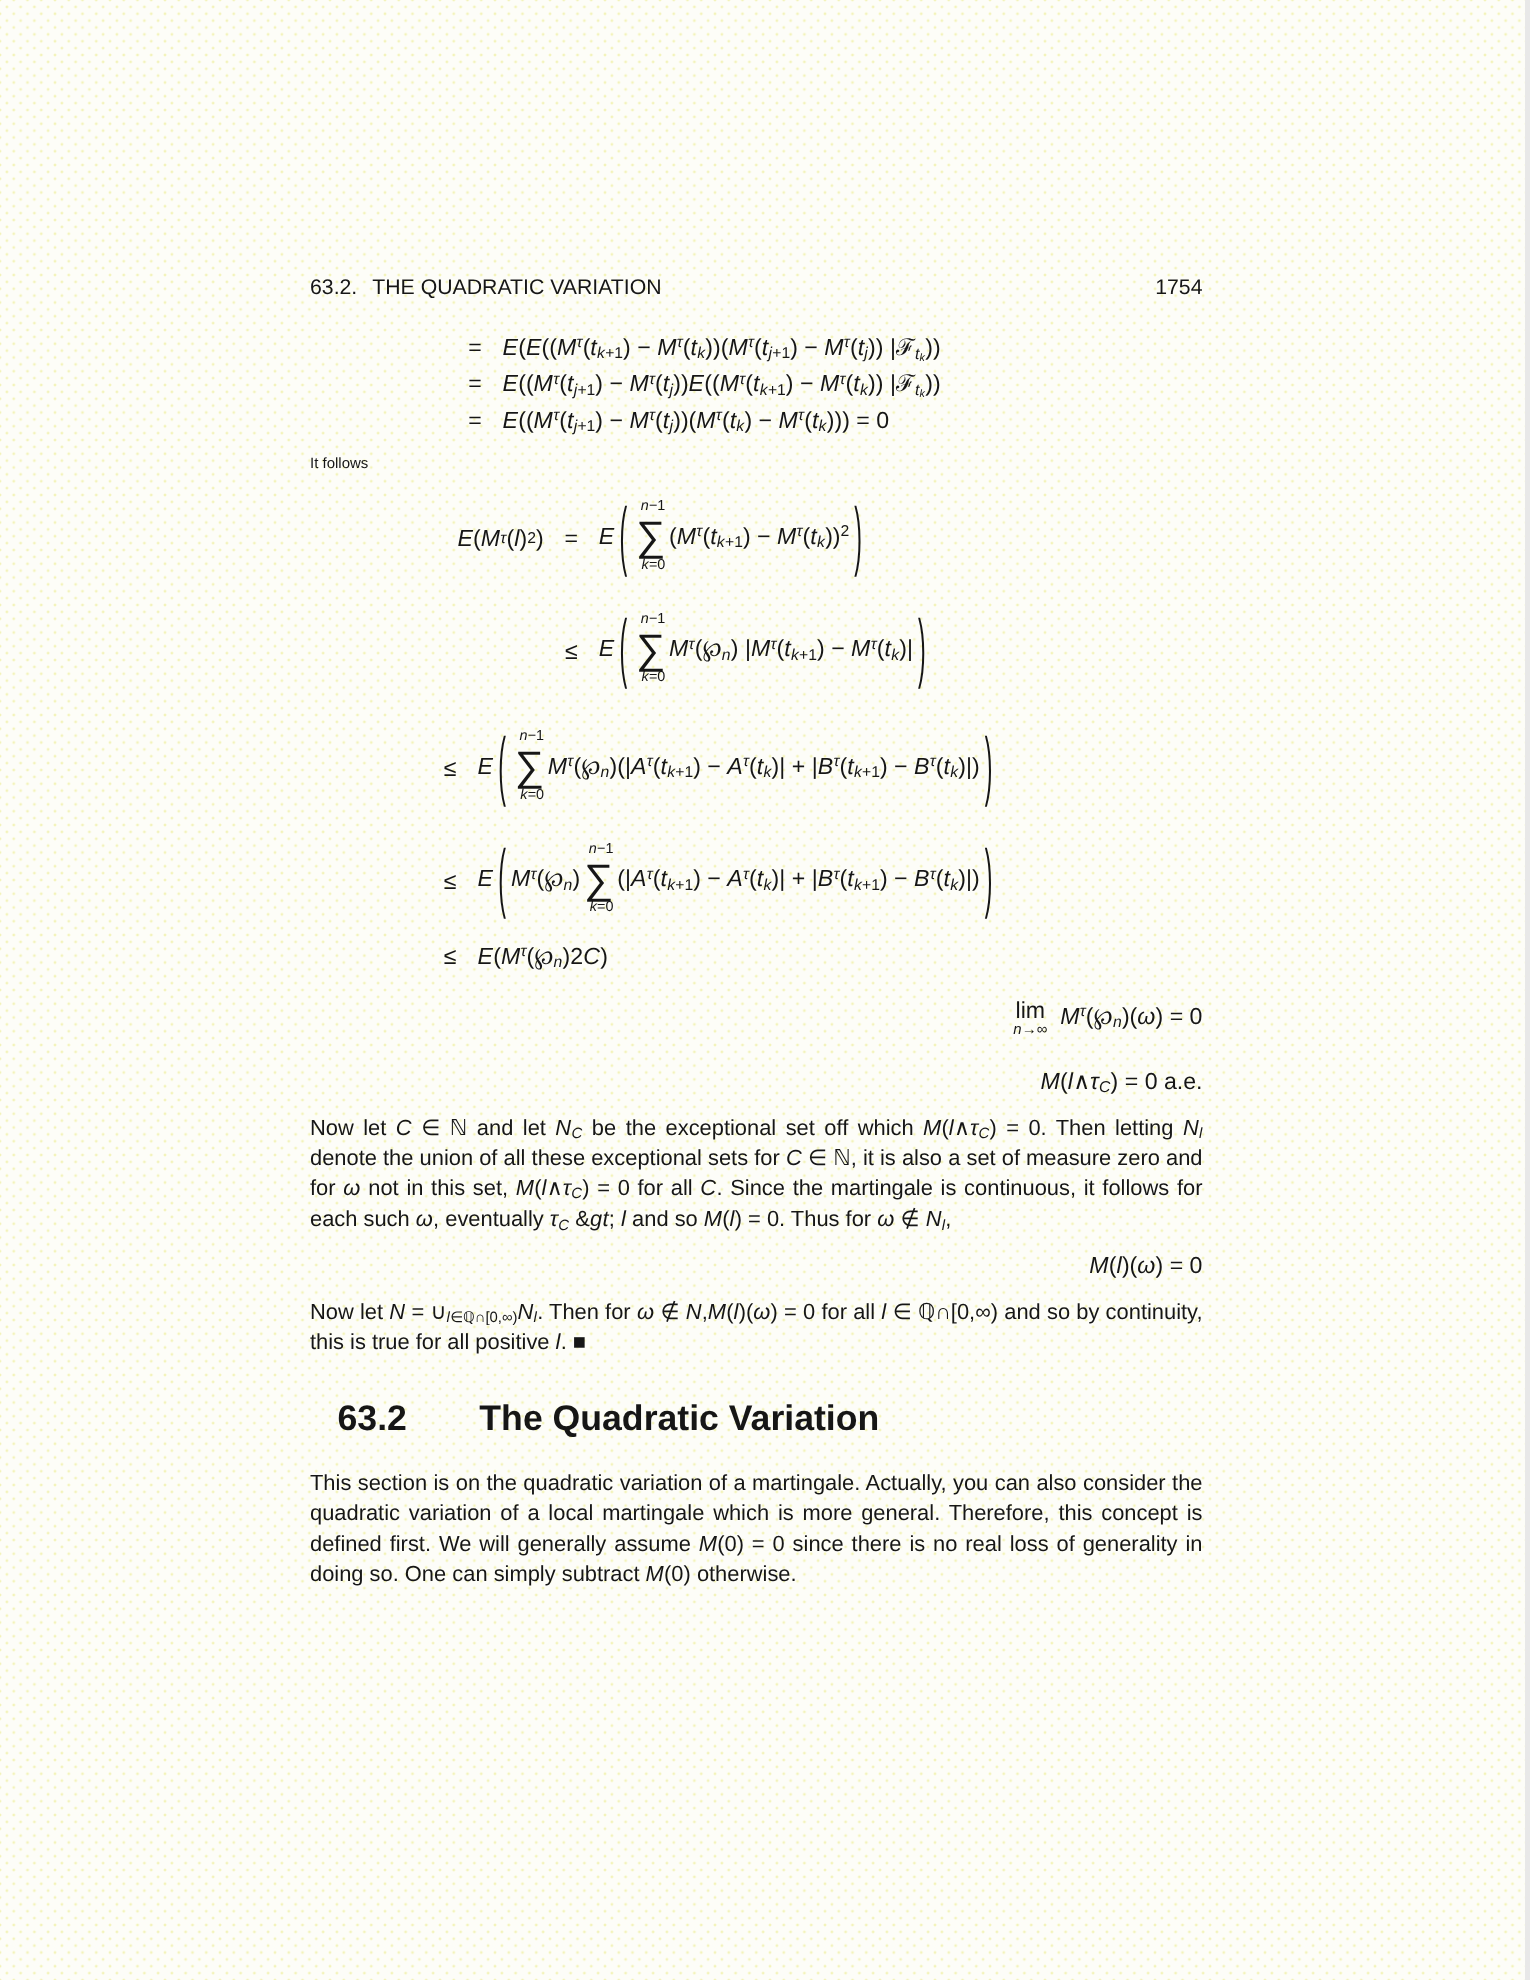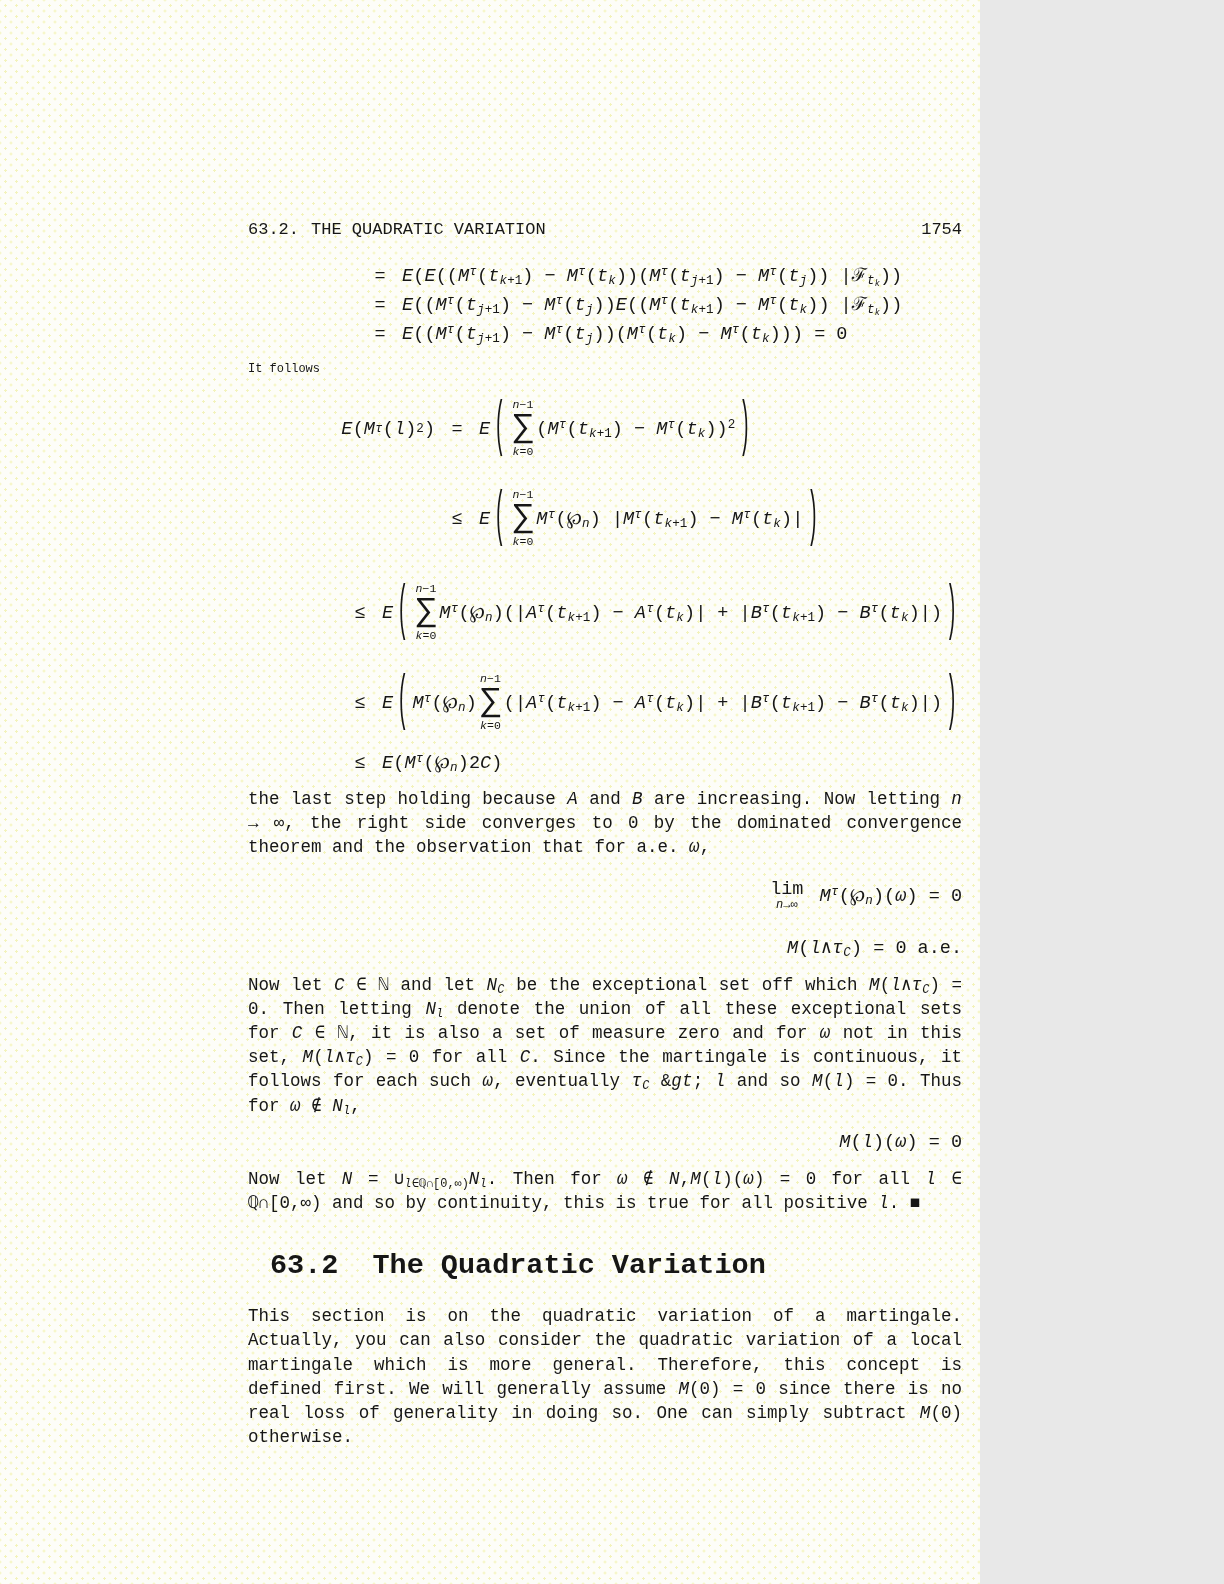--- a/index.html
+++ b/index.html
@@ -1,24 +1,24 @@
 <!DOCTYPE html>
 <html><head>
 <meta charset="utf-8">
 <style>
   html,body{margin:0;padding:0;background:#e8e8e8;}
   .page{
-    position:relative;width:980px;height:1584px;overflow:hidden;
+    position:relative;width:1220px;height:1584px;overflow:hidden;
     background-color:#fdfdf8;
     background-image:
       radial-gradient(#f3f3bb 1px, rgba(0,0,0,0) 1.35px),
       radial-gradient(#f3f3bb 1px, rgba(0,0,0,0) 1.35px);
     background-size:11px 11px;
     background-position:0 0,5.5px 5.5px;
-    font-family:Liberation Mono, monospace;
+    font-family:Liberation Sans, sans-serif;
     color:#161616;
   }
   .content{position:absolute;left:248px;top:220px;width:714px;}
   .pghead{display:flex;justify-content:space-between;align-items:baseline;font-size:17px;margin-bottom:24px;}
   .pghead .hleft .num{margin-right:12px;}
 
   .para{font-size:17.5px;line-height:24.2px;text-align:justify;margin:0;}
   .para.note{font-weight:bold;text-indent:28px;margin-top:2px;}
 
   sup,sub{font-size:68%;line-height:0;}
@@ -37,21 +37,21 @@
   .disp.plaind{margin:14px 0;}
 
   .msum{display:inline-flex;flex-direction:column;align-items:flex-end;line-height:1;vertical-align:middle;margin:0 3px;position:relative;top:-1px;}
   .msum .sm{font-size:11.5px;line-height:1.15;}
   .msum .sig{font-size:33px;line-height:1.02;}
   .mlim{display:inline-flex;flex-direction:column;align-items:center;line-height:1.05;vertical-align:middle;margin-right:5px;}
   .mlim .sm{font-size:12px;}
   .bp{display:inline-block;transform:scaleY(3.3);transform-origin:center 52%;margin:0 4px;font-weight:300;}
 
   .itf{font-size:12px;margin:14px 0 10px;}
-  .sechead{display:flex;align-items:baseline;font-size:28.5px;font-weight:bold;margin:34px 0 22px;margin-left:22px;}
+  .sechead{display:flex;align-items:baseline;font-size:28.5px;font-weight:bold;margin:34px 0 22px;margin-left:22px;gap:24px;}
   .sechead .snum{margin-right:34px;}
   i{letter-spacing:0.2px;}
 </style>
 </head>
 <body>
 
 <div class="page">
   <div class="content">
 
     <div class="pghead">
@@ -115,21 +115,20 @@
               <span class="sig">∑</span>
               <span class="sm"><i>k</i>=0</span>
             </span>(|<i>A</i><sup><i>τ</i></sup>(<i>t</i><sub><i>k</i>+1</sub>) − <i>A</i><sup><i>τ</i></sup>(<i>t</i><sub><i>k</i></sub>)| + |<i>B</i><sup><i>τ</i></sup>(<i>t</i><sub><i>k</i>+1</sub>) − <i>B</i><sup><i>τ</i></sup>(<i>t</i><sub><i>k</i></sub>)|)<span class="bp">)</span></span>
       </div>
       <div class="eqrow">
         <span class="rel">≤</span>
         <span class="body"><i>E</i>(<i>M</i><sup><i>τ</i></sup>(℘<sub><i>n</i></sub>)2<i>C</i>)</span>
       </div>
     </div>
 
-    <p class="para" style="margin-top:10px">the last step holding because <i>A</i> and <i>B</i> are increasing.  Now letting <i>n</i> → ∞, the right side converges to 0 by the dominated convergence theorem and the observation that for a.e. <i>ω</i>,</p>
 
     <div class="disp limd">
       <span><span class="mlim">
             <span>lim</span>
             <span class="sm"><i>n</i>→∞</span>
           </span> <i>M</i><sup><i>τ</i></sup>(℘<sub><i>n</i></sub>)(<i>ω</i>) = 0</span>
     </div>
 
 
     <div class="disp plaind">

